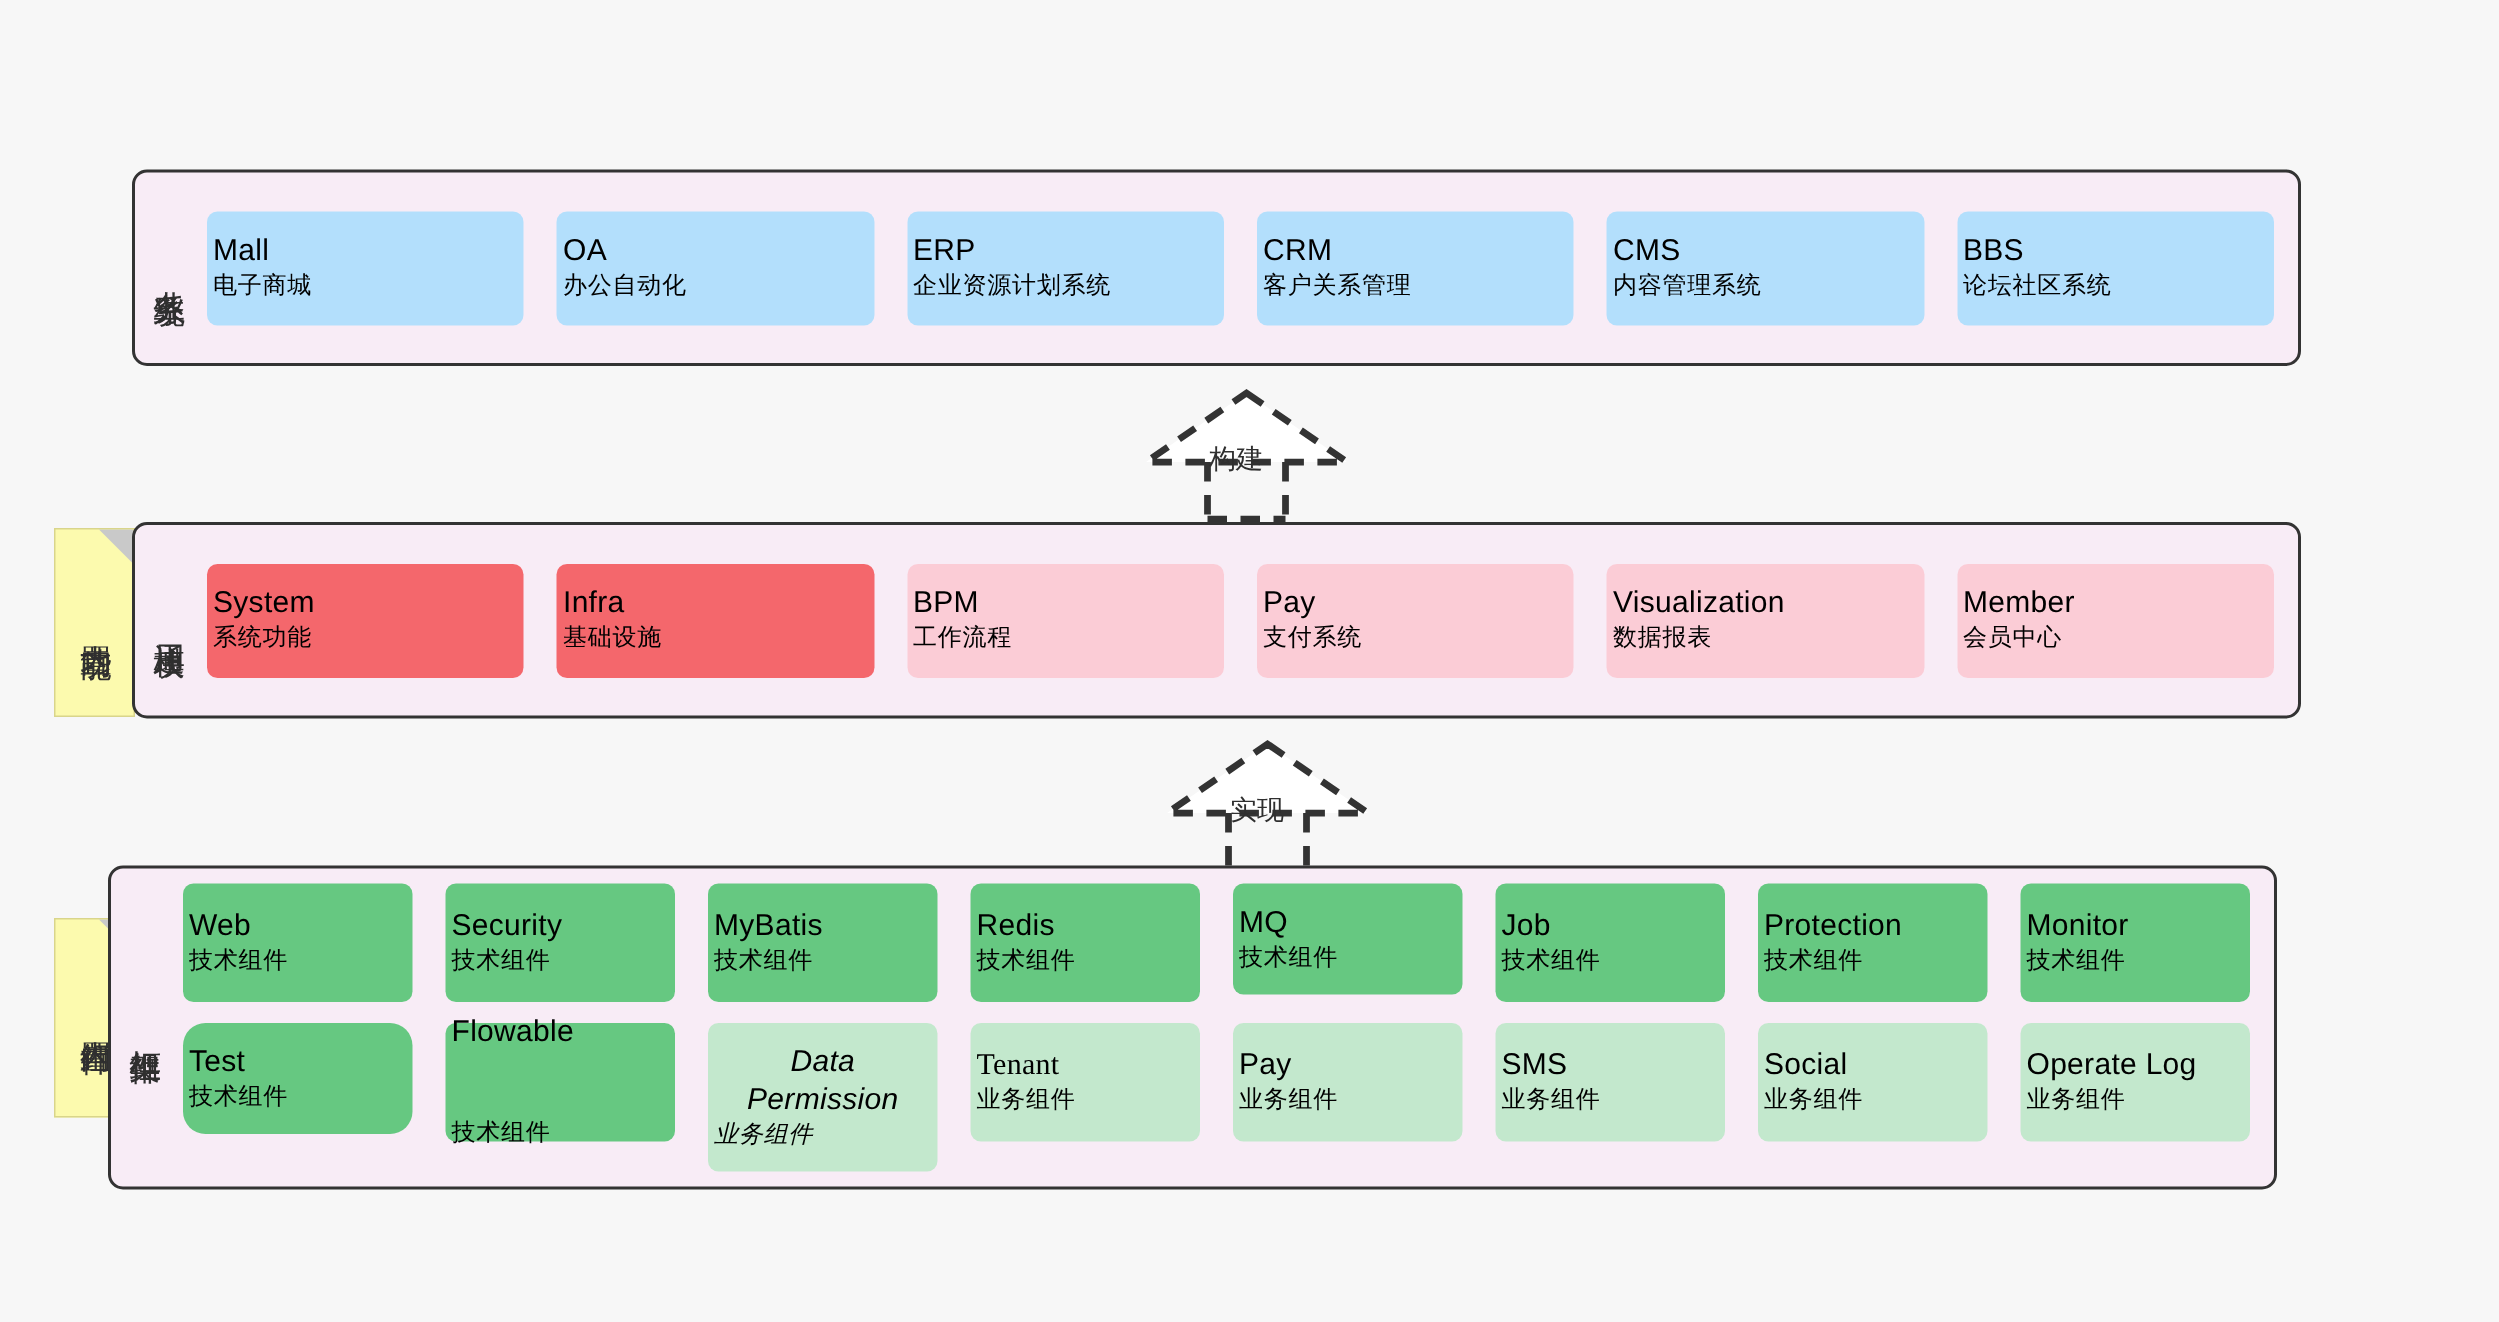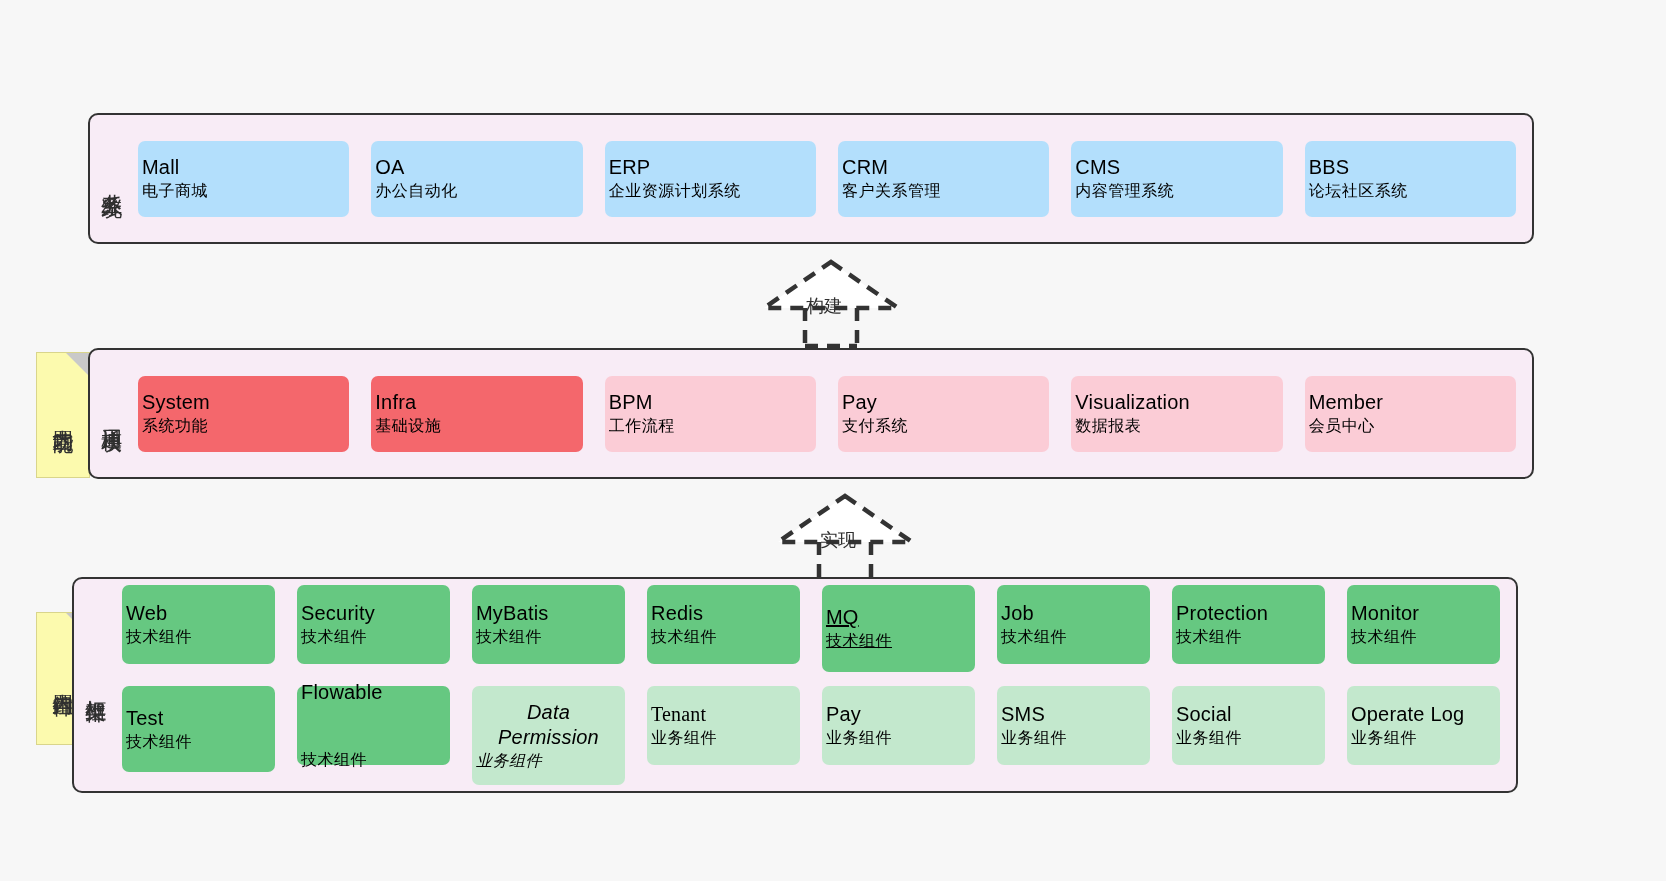--- a/index.html
+++ b/index.html
@@ -239,40 +239,40 @@
           <span class="cn">技术组件</span>
         </div>
         <div class="cell c-green" style="height:79px;">
           <span class="en">MyBatis</span>
           <span class="cn">技术组件</span>
         </div>
         <div class="cell c-green" style="height:79px;">
           <span class="en">Redis</span>
           <span class="cn">技术组件</span>
         </div>
-        <div class="cell c-green" style="height:87px;text-decoration:underline;">
+        <div class="cell c-green" style="height:74px;">
           <span class="en">MQ</span>
           <span class="cn">技术组件</span>
         </div>
         <div class="cell c-green" style="height:79px;">
           <span class="en">Job</span>
           <span class="cn">技术组件</span>
         </div>
         <div class="cell c-green" style="height:79px;">
           <span class="en">Protection</span>
           <span class="cn">技术组件</span>
         </div>
         <div class="cell c-green" style="height:79px;">
           <span class="en">Monitor</span>
           <span class="cn">技术组件</span>
         </div>
       </div>
 
       <div class="row">
-        <div class="cell c-green" style="height:86px;">
+        <div class="cell c-green" style="height:74px;border-radius:15px;">
           <span class="en">Test</span>
           <span class="cn">技术组件</span>
         </div>
         <div class="cell c-green" style="height:79px;gap:44px;">
           <span class="en">Flowable</span>
           <span class="cn">技术组件</span>
         </div>
         <div class="cell c-lightgreen" style="height:99px;font-style:italic;">
           <span class="en">Data Permission</span>
           <span class="cn">业务组件</span>

